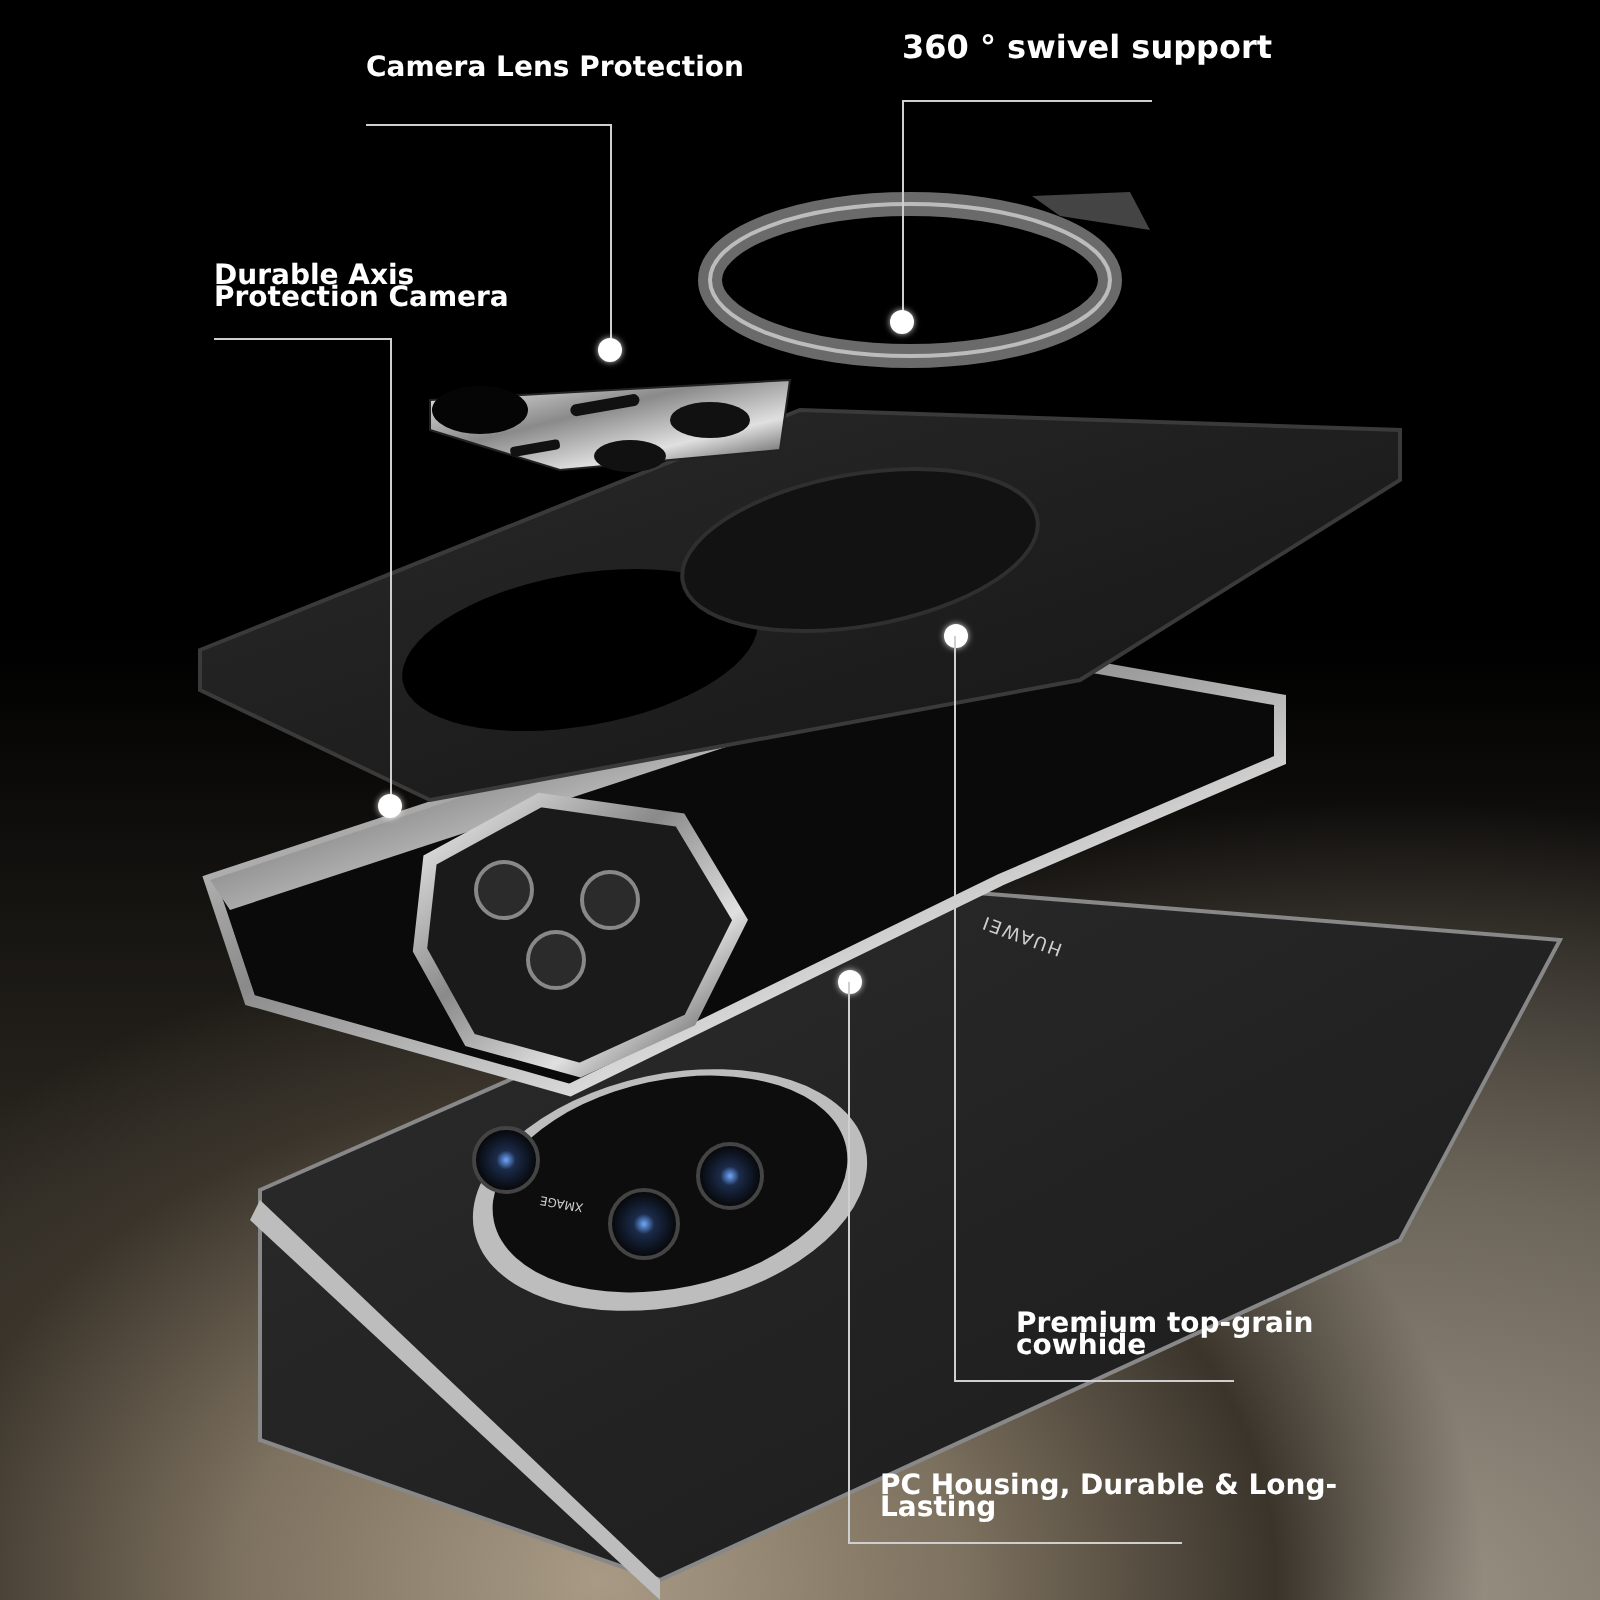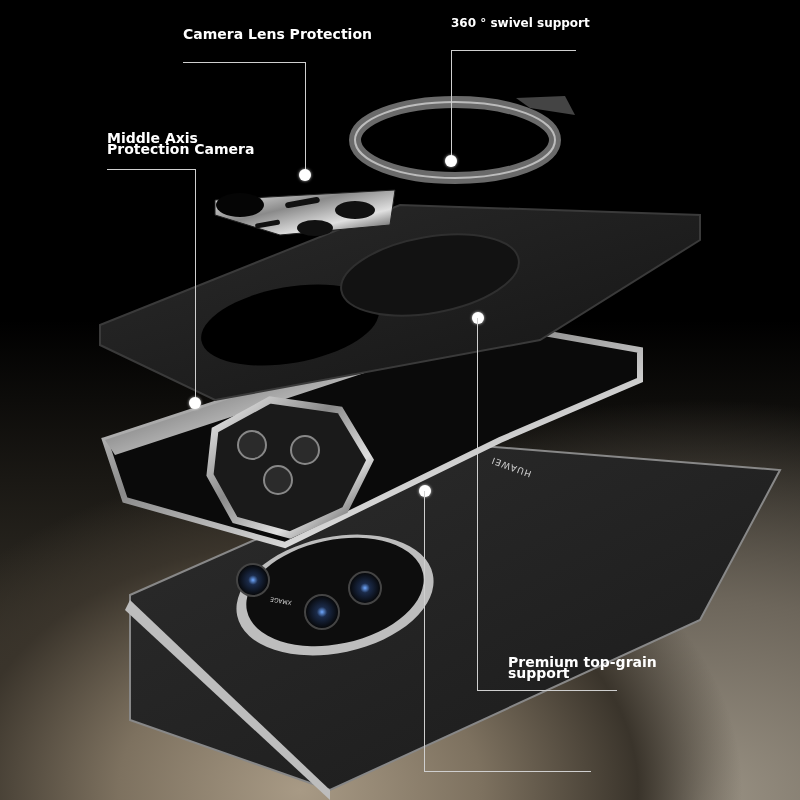--- a/index.html
+++ b/index.html
@@ -4,21 +4,21 @@
 <style>
   html, body { margin:0; padding:0; }
   body { width:800px; height:800px; overflow:hidden; background:#000; font-family:"DejaVu Sans", sans-serif; }
   .stage { position:relative; width:800px; height:800px; overflow:hidden;
     background:
       radial-gradient(ellipse 520px 380px at 300px 790px, #a89a85 0%, #7d715f 35%, #3a342b 65%, rgba(0,0,0,0) 85%),
       radial-gradient(ellipse 700px 500px at 700px 800px, #9a9284 0%, #6d665b 40%, rgba(0,0,0,0) 80%),
       linear-gradient(180deg, #000 0%, #000 40%, #1a1814 60%, #4a4438 100%);
   }
   .label { position:absolute; color:#fff; font-weight:bold; font-size:14px; line-height:11px; }
-  .label.big { font-size:12px; }
+  .label.big { font-size:16px; }
   .line { position:absolute; background:#cfcfcf; }
   .dot { position:absolute; width:12px; height:12px; border-radius:50%; background:#fff; box-shadow:0 0 3px rgba(255,255,255,.8); }
   svg { position:absolute; left:0; top:0; }
 </style>
 </head>
 <body>
 
 <div class="stage">
 
   <svg width="800" height="800" viewBox="0 0 800 800">
@@ -92,34 +92,38 @@
   <div class="line" style="left:183px;top:62px;width:122px;height:1px;"></div>
   <div class="line" style="left:305px;top:62px;width:1px;height:112px;"></div>
   <div class="dot" style="left:299px;top:169px;"></div>
 
   <div class="label big" style="left:451px;top:18px;">360 ° swivel support</div>
   <div class="line" style="left:451px;top:50px;width:125px;height:1px;"></div>
   <div class="line" style="left:451px;top:50px;width:1px;height:110px;"></div>
   <div class="dot" style="left:445px;top:155px;"></div>
 
   <div class="label" style="left:107px;top:133px;">
-    <div>Middle Axis</div>
+    <div>Durable Axis</div>
     <div>Protection Camera</div>
   </div>
   <div class="line" style="left:107px;top:169px;width:88px;height:1px;"></div>
   <div class="line" style="left:195px;top:169px;width:1px;height:232px;"></div>
   <div class="dot" style="left:189px;top:397px;"></div>
 
   <div class="dot" style="left:472px;top:312px;"></div>
   <div class="line" style="left:477px;top:318px;width:1px;height:372px;"></div>
   <div class="line" style="left:477px;top:690px;width:140px;height:1px;"></div>
   <div class="label" style="left:508px;top:657px;">
     <div>Premium top-grain</div>
-    <div>support</div>
+    <div>cowhide</div>
   </div>
 
   <div class="dot" style="left:419px;top:485px;"></div>
   <div class="line" style="left:424px;top:491px;width:1px;height:280px;"></div>
   <div class="line" style="left:424px;top:771px;width:167px;height:1px;"></div>
+  <div class="label" style="left:440px;top:738px;">
+    <div>PC Housing, Durable &amp; Long-</div>
+    <div>Lasting</div>
+  </div>
 
   <div style="position:absolute;left:490px;top:462px;color:#cfcfcf;font-size:9px;letter-spacing:1px;transform:rotate(200deg);">HUAWEI</div>
   <div style="position:absolute;left:270px;top:598px;color:#cfcfcf;font-size:6px;transform:rotate(190deg);">XMAGE</div>
 </div>
 
 </body></html>

